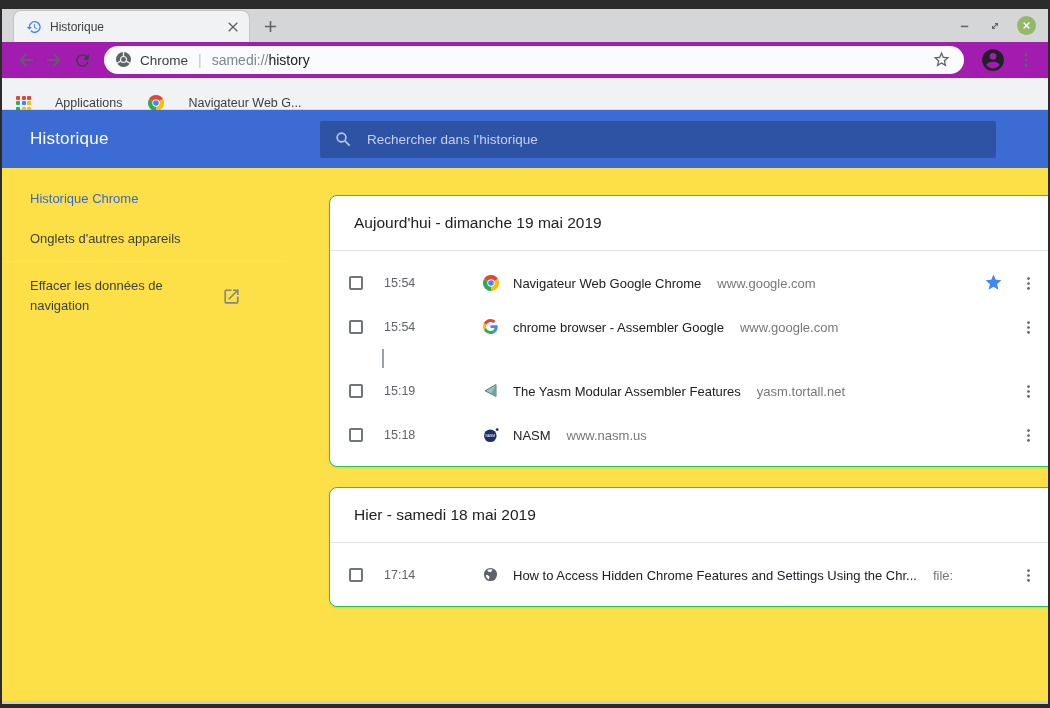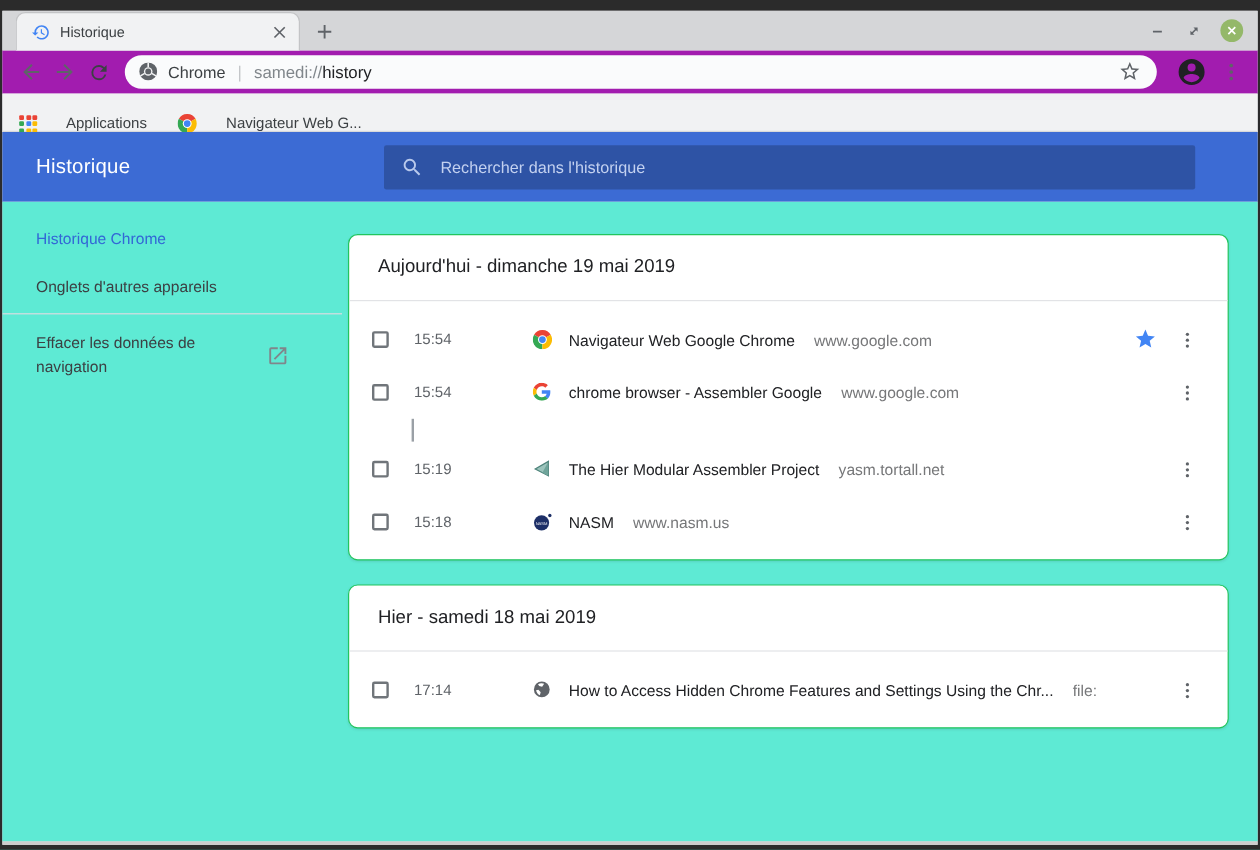--- a/index.html
+++ b/index.html
@@ -45,21 +45,21 @@
   .ag6,.ag8,.ag9 { background:#fbbc04; }
 
   
   .page-header { height:58px; background:#3c6bd4; position:relative; display:flex; align-items:center; flex:0 0 auto; }
   .page-title { color:#fff; font-size:17px; font-weight:500; margin-left:28px; letter-spacing:.2px; }
   .searchbox { position:absolute; left:318px; top:11px; width:676px; height:37px; background:rgba(0,0,0,0.22); border-radius:2px; display:flex; align-items:center; padding:0 14px; }
   .searchbox input { background:transparent; border:none; outline:none; flex:1; margin-left:14px; font-size:13.5px; color:#fff; font-family:"Liberation Sans",sans-serif; }
   .searchbox input::placeholder { color:#c3d1f0; opacity:1; }
 
   
-  .content { flex:1; display:flex; background:#5eead4; overflow:hidden; }
+  .content { flex:1; display:flex; background:#fde047; overflow:hidden;gap:39px; }
   .sidebar { width:283px; flex:0 0 auto; padding-top:10px; }
   .side-item { height:40px; display:flex; align-items:center; padding-left:28px; font-size:13px; font-weight:500; color:#3c4043; cursor:pointer; }
   .side-item.active { color:#3367d6; }
   .side-divider { height:1px; background:#dadce0; margin-top:3px; }
   .side-footer { display:flex; align-items:center; justify-content:space-between; padding:14px 44px 14px 28px; }
   .side-footer-label { font-size:13px; font-weight:500; color:#3c4043; width:168px; line-height:20px; }
 
   .main { flex:1; padding:27px 28px 0 5px; }
   .card { background:#fff; border:1px solid #22c55e; border-radius:8px; box-shadow:0 1px 2px rgba(60,64,67,.12); margin-bottom:20px; width:734px; }
   .card-heading { height:55px; display:flex; align-items:center; padding-left:24px; font-size:15.5px; color:#202124; border-bottom:1px solid #e2e3e6; }
@@ -289,21 +289,21 @@
               </div>
               <div class="row">
                 <span class="checkbox"></span>
                 <span class="row-time">15:19</span>
                 <span class="row-fav">
                   <svg viewBox="0 0 16 16" width="16" height="16">
                     <polygon points="13,1.5 13,13.5 2,7.8" fill="#9cc4bc" stroke="#4e837a" stroke-width="1"></polygon>
                     <polygon points="13,1.5 13,13.5 8,10.9" fill="#6fa49a"></polygon>
                   </svg>
                 </span>
-                <span class="row-title">The Hier Modular Assembler Project</span>
+                <span class="row-title">The Yasm Modular Assembler Features</span>
                 <span class="row-domain">yasm.tortall.net</span>
                 <span class="row-kebab">
                   <svg viewBox="0 0 20 20" width="17" height="17">
                     <g fill="#5f6368">
                       <circle cx="10" cy="4.2" r="1.6"></circle>
                       <circle cx="10" cy="10" r="1.6"></circle>
                       <circle cx="10" cy="15.8" r="1.6"></circle>
                     </g>
                   </svg>
                 </span>

